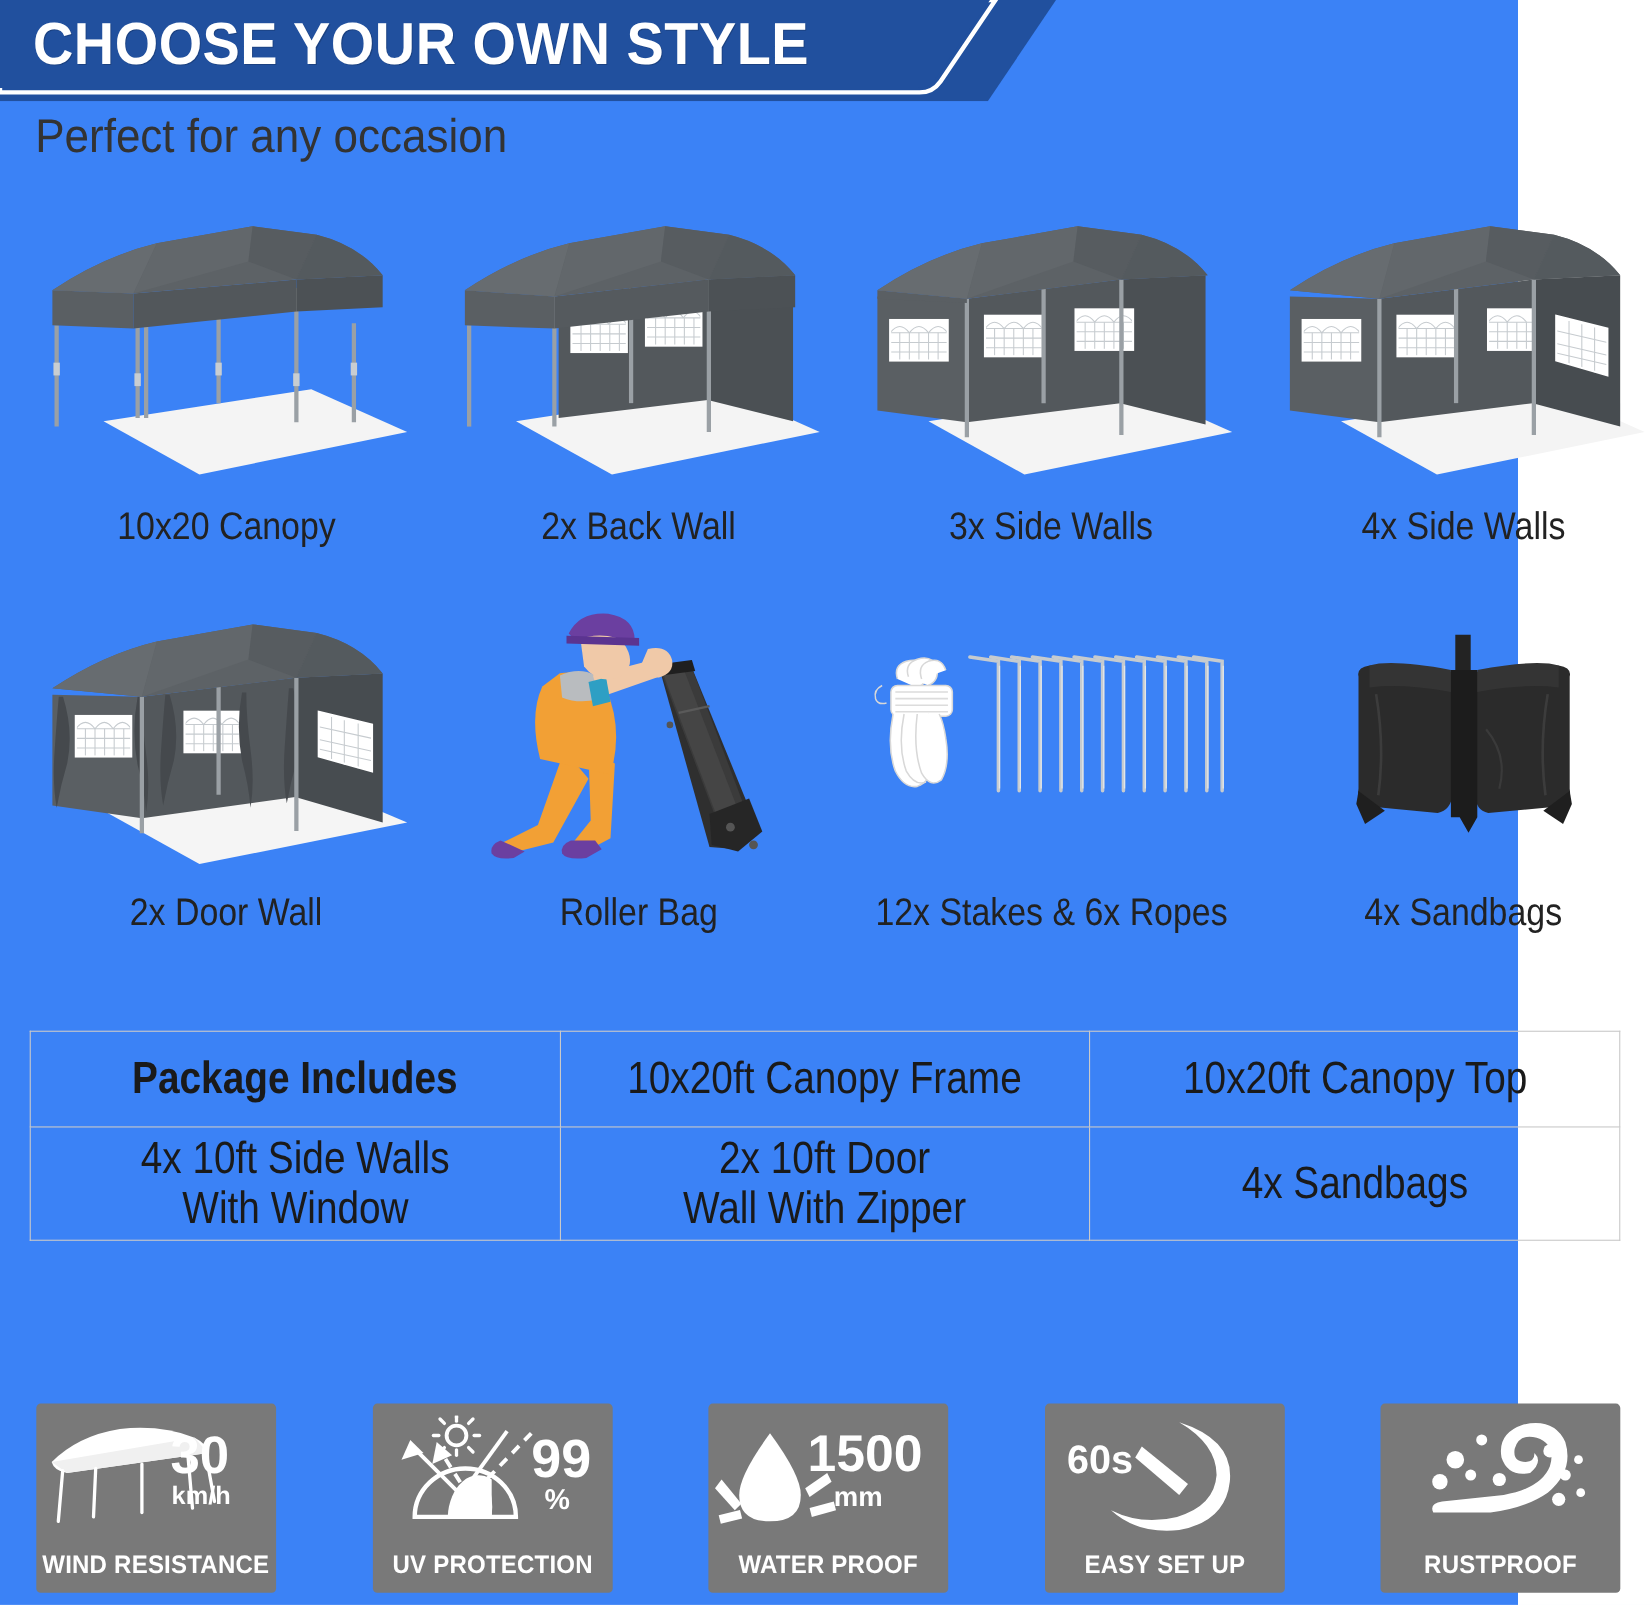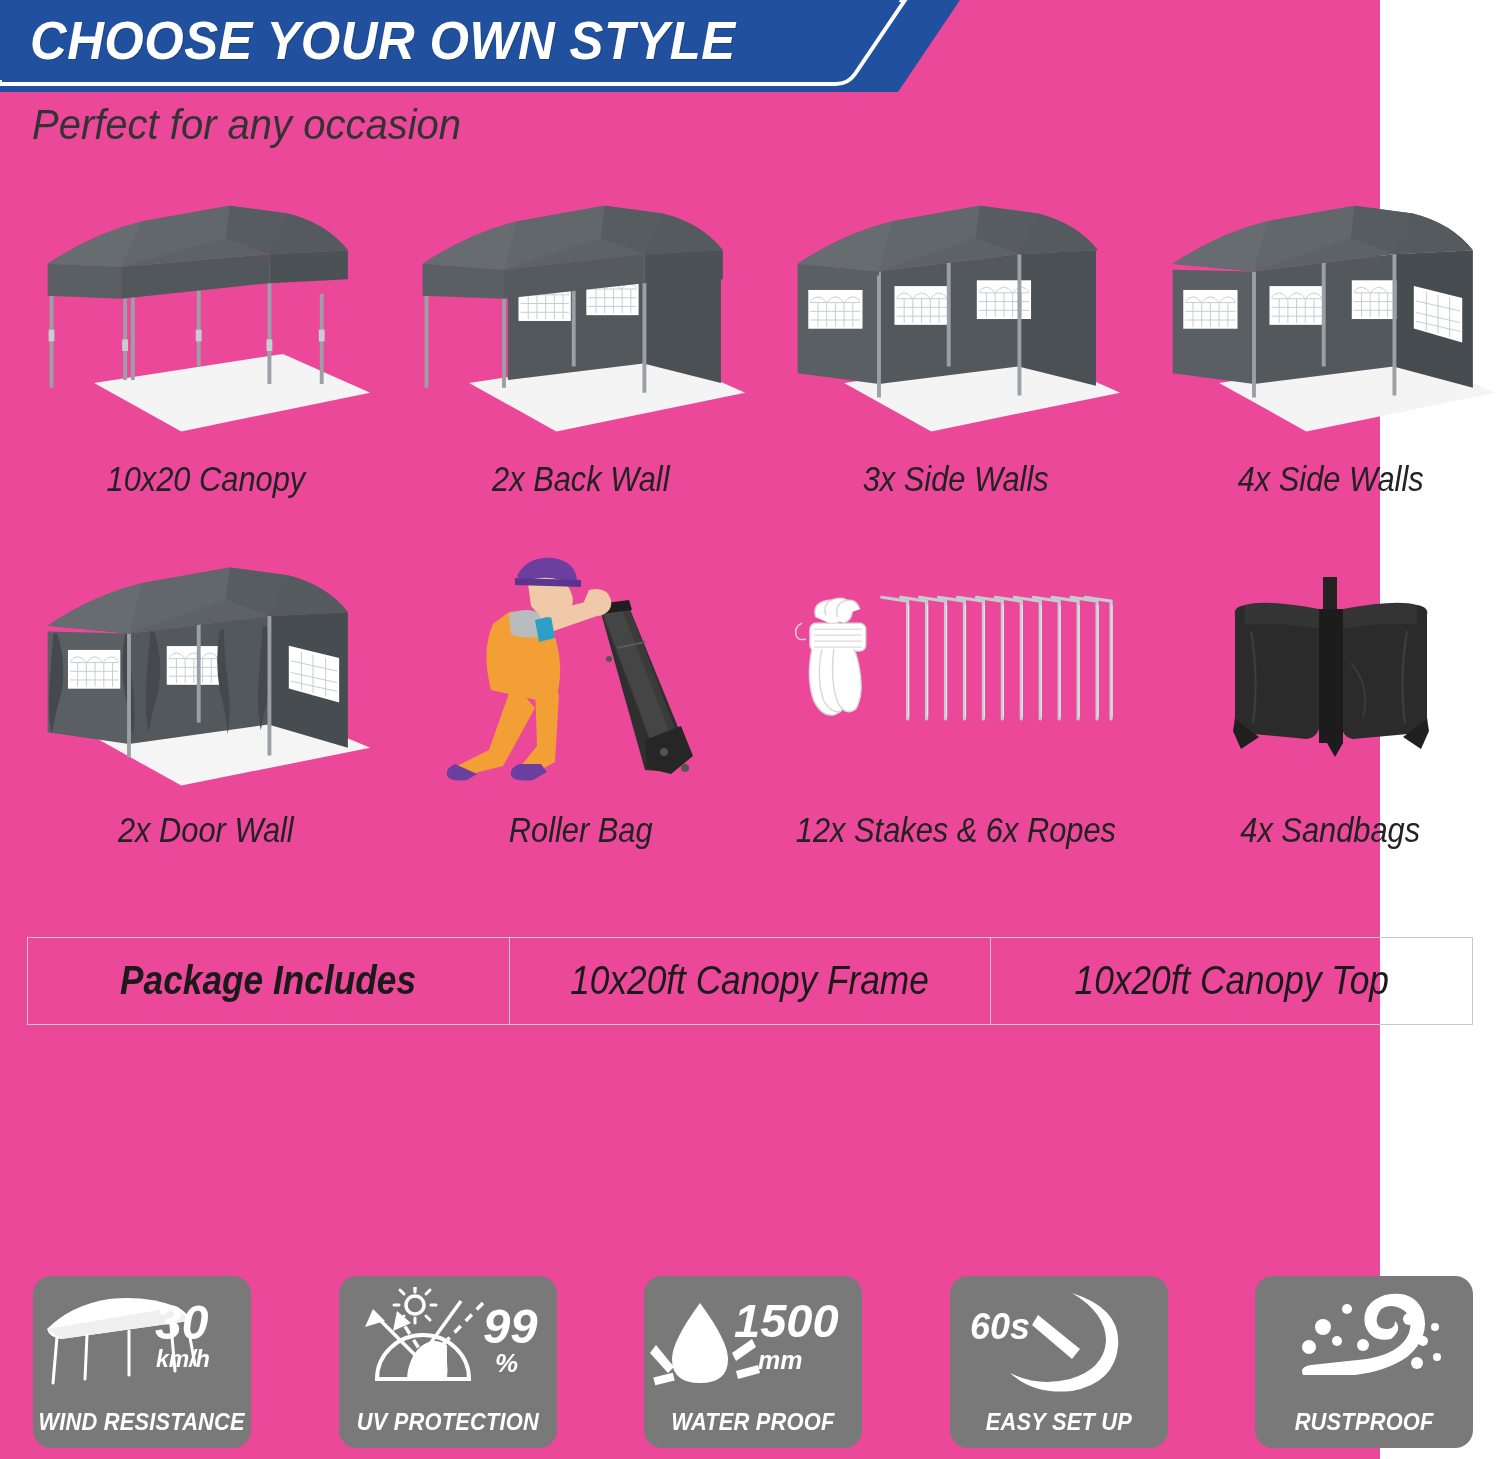--- a/index.html
+++ b/index.html
@@ -2,21 +2,21 @@
 <html><head>
 <meta charset="utf-8">
 <style>
   * { box-sizing: border-box; margin: 0; padding: 0; }
   html, body {
     width: 1500px; height: 1459px;
     background: #ffffff;
     font-family: "Liberation Sans", sans-serif;
     overflow: hidden;
   }
-  .page { position: relative; width: 1380px; height: 1459px; background: #ec4899; font-style: italic; }
+  .page { position: relative; width: 1380px; height: 1459px; background: #3b82f6; }
 
   
   .banner-wrap { position: relative; width: 1500px; height: 92px; }
   .banner-svg { position: absolute; left: 0; top: 0; }
   .banner-title {
     position: absolute;
     left: 30px; top: 4px;
     width: 860px; height: 72px;
     display: flex; align-items: center;
     font-family: "Liberation Sans", sans-serif;
@@ -94,21 +94,21 @@
   .features {
     position: absolute;
     left: 33px; top: 1276px;
     width: 1440px;
     display: flex;
     justify-content: space-between;
   }
   .feat {
     width: 218px; height: 172px;
     background: #797979;
-    border-radius: 18px;
+    border-radius: 4px;
     position: relative;
     display: flex;
     flex-direction: column;
     align-items: center;
     overflow: hidden;
   }
   .feat-art { flex: 1; width: 100%; position: relative; display:flex; align-items:center; justify-content:center; }
   .feat-label {
     color: #ffffff;
     font-size: 23px;
@@ -488,20 +488,31 @@
       </div>
     </div>
   </div>
 
   <table class="pkg-table">
     <tbody>
         <tr>
       <td class="hd"><span class="sq">Package Includes</span></td>
       <td><span class="sq">10x20ft Canopy Frame</span></td>
       <td><span class="sq">10x20ft Canopy Top</span></td>
+    </tr>
+    <tr class="two-line">
+      <td>
+        <span class="sq">4x 10ft Side Walls</span><br>
+        <span class="sq">With Window</span>
+      </td>
+      <td>
+        <span class="sq">2x 10ft Door</span><br>
+        <span class="sq">Wall With Zipper</span>
+      </td>
+      <td><span class="sq">4x Sandbags</span></td>
     </tr>
   </tbody>
     </table>
 
   <div class="features">
 
     <div class="feat">
       <div class="feat-art">
         <svg width="210" height="112" viewBox="0 0 210 112">
           <path d="M10,42 Q34,18 72,12 Q110,8 140,20 Q152,26 152,34 L24,52 Q12,50 10,42 Z" fill="#ffffff"></path>

